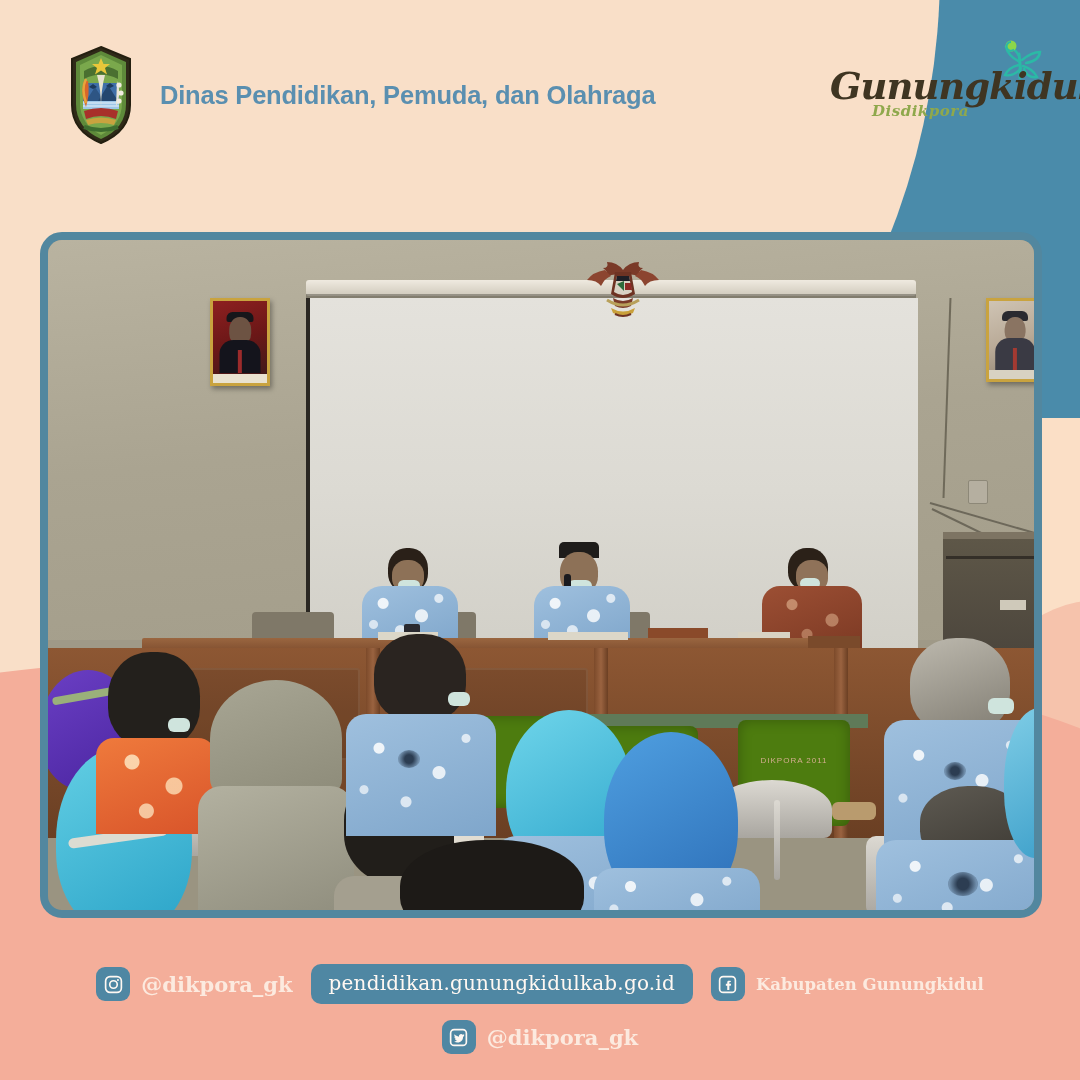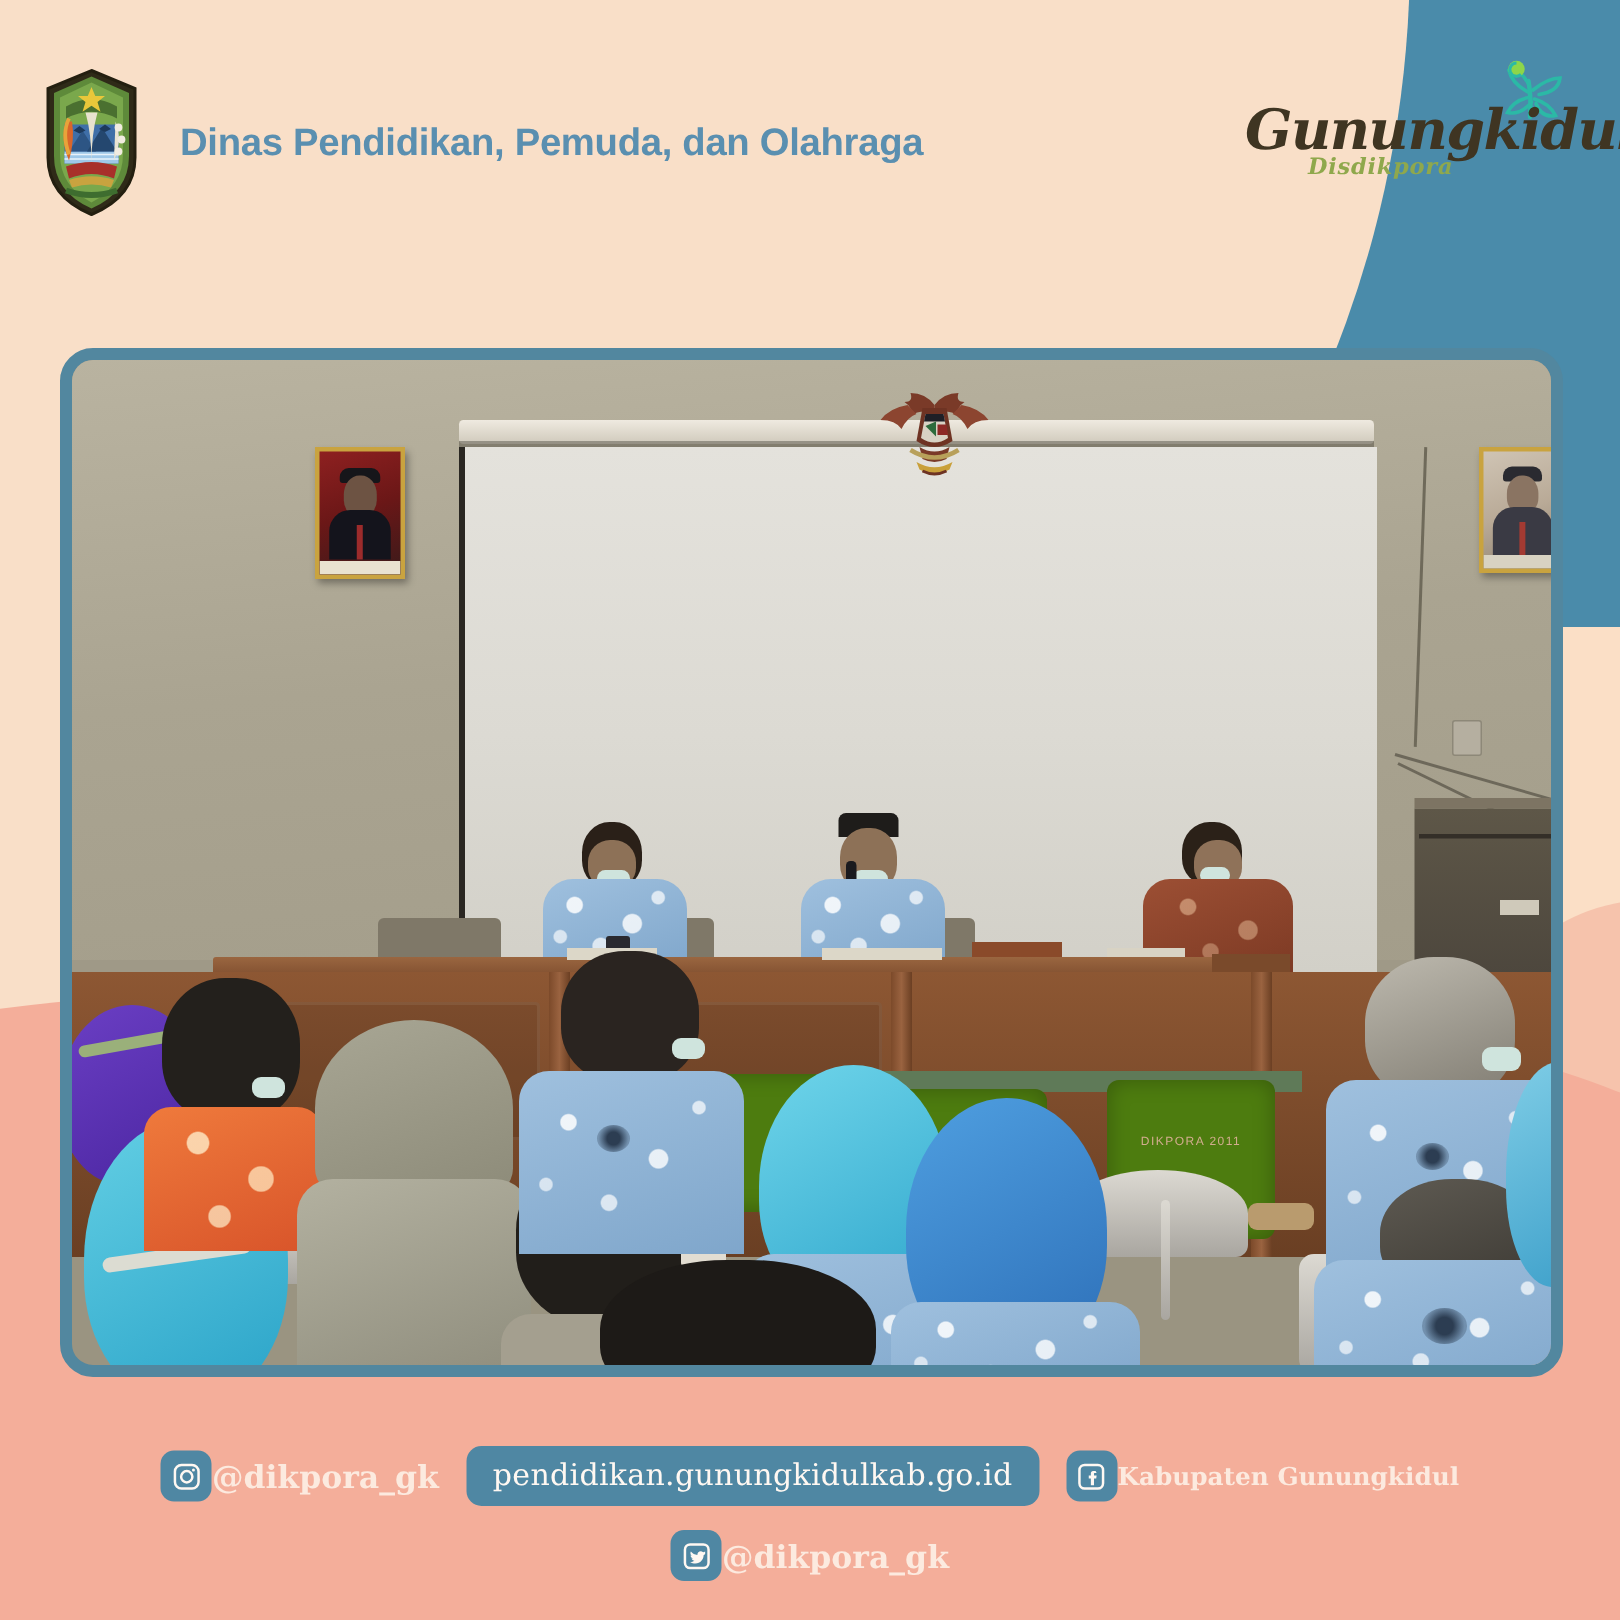--- a/index.html
+++ b/index.html
@@ -49,21 +49,21 @@
   .bg-peach-right2 {
     position:absolute; right:-60px; top:600px;
     width:160px; height:300px;
     background:#F6C3AC;
     border-radius:120px 0 0 0;
   }
 
   
   #header {
     position:absolute; left:0; top:0; width:860px; height:190px;
-    display:flex; align-items:center; padding-left:24px; gap:22px; z-index:6;
+    display:flex; align-items:center; padding-left:64px; gap:22px; z-index:6;
   }
   .crest { width:74px; height:100px; position:relative; flex:0 0 auto; }
   .title-block { line-height:1.26; }
   .title-line {
     color:#5A8FB0; font-size:25.5px; font-weight:bold;
     letter-spacing:-0.2px; white-space:nowrap;
   }
 
   
   #brand {
@@ -260,21 +260,21 @@
     position:absolute; width:22px; height:18px; border-radius:50%;
     background:radial-gradient(circle,#2c3d52 30%,rgba(44,61,82,.3) 70%);
   }
 
   
   #footer { position:absolute; left:0; bottom:26px; width:100%; z-index:7; }
   .social-row {
     display:flex; align-items:center; justify-content:center; gap:18px;
   }
   .social-row.row2 { margin-top:16px; }
-  .social-item { display:flex; align-items:center; }
+  .social-item { display:flex; align-items:center; gap:11px; }
   .sicon {
     width:34px; height:34px; background:#4F87A3; border-radius:9px;
     display:flex; align-items:center; justify-content:center; flex:0 0 auto;
   }
   .sicon svg { display:block; }
   .slabel {
     color:#FCEADF; font-size:21px; font-weight:bold;
     font-family:"DejaVu Serif", serif;
   }
   .slabel.small { font-size:16.5px; }

